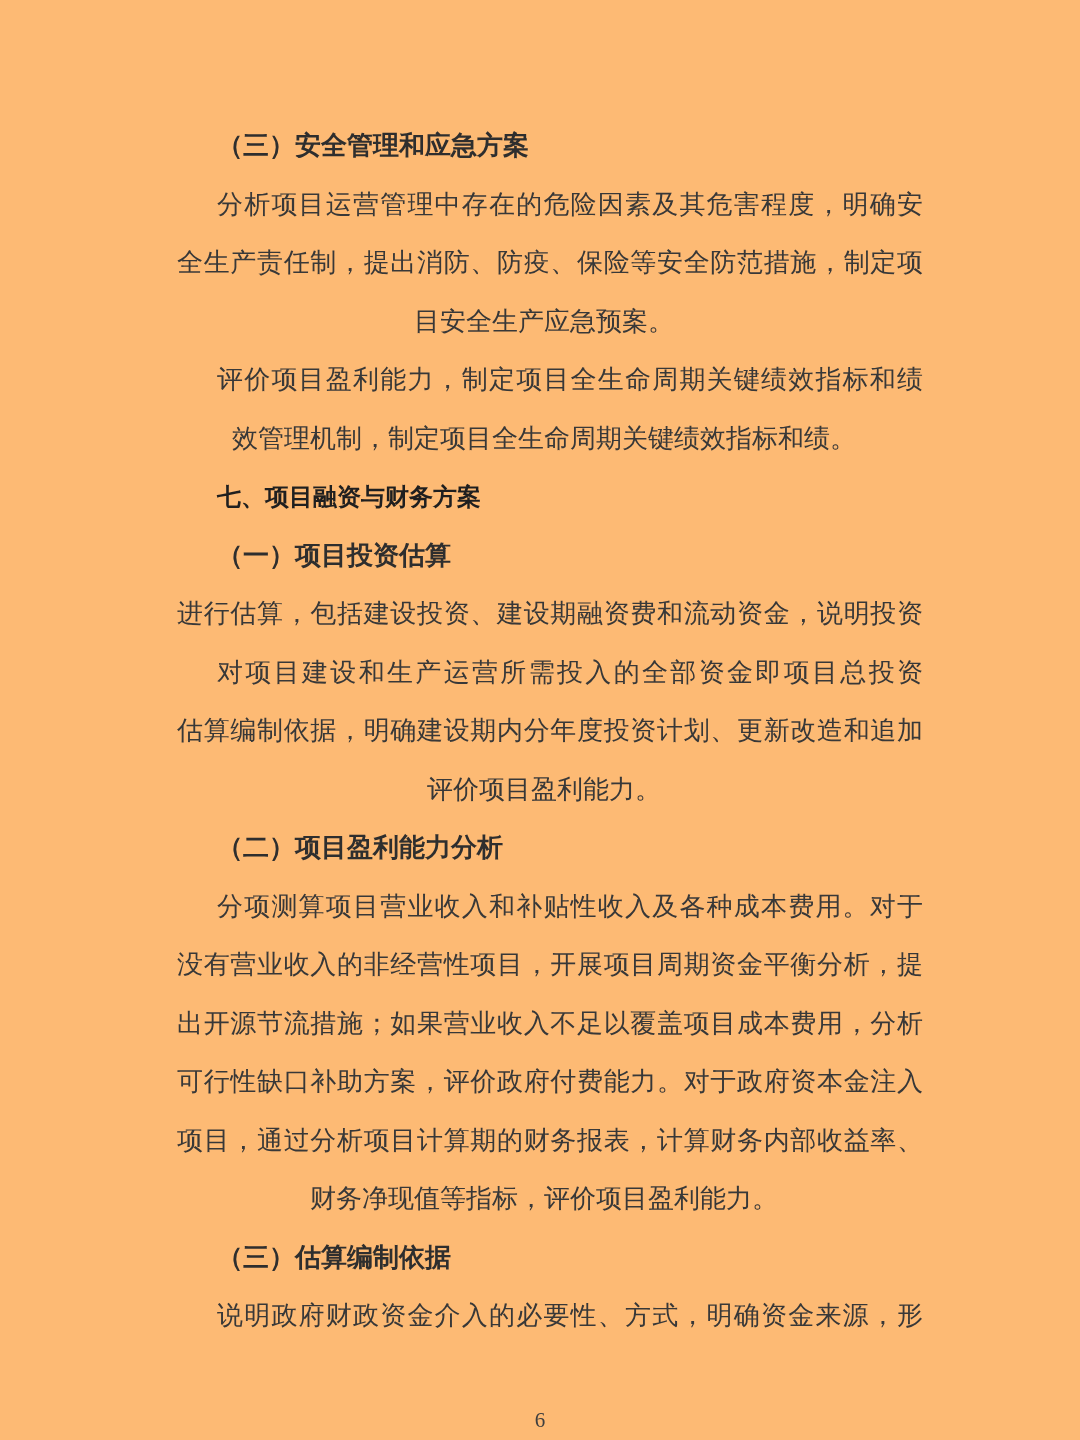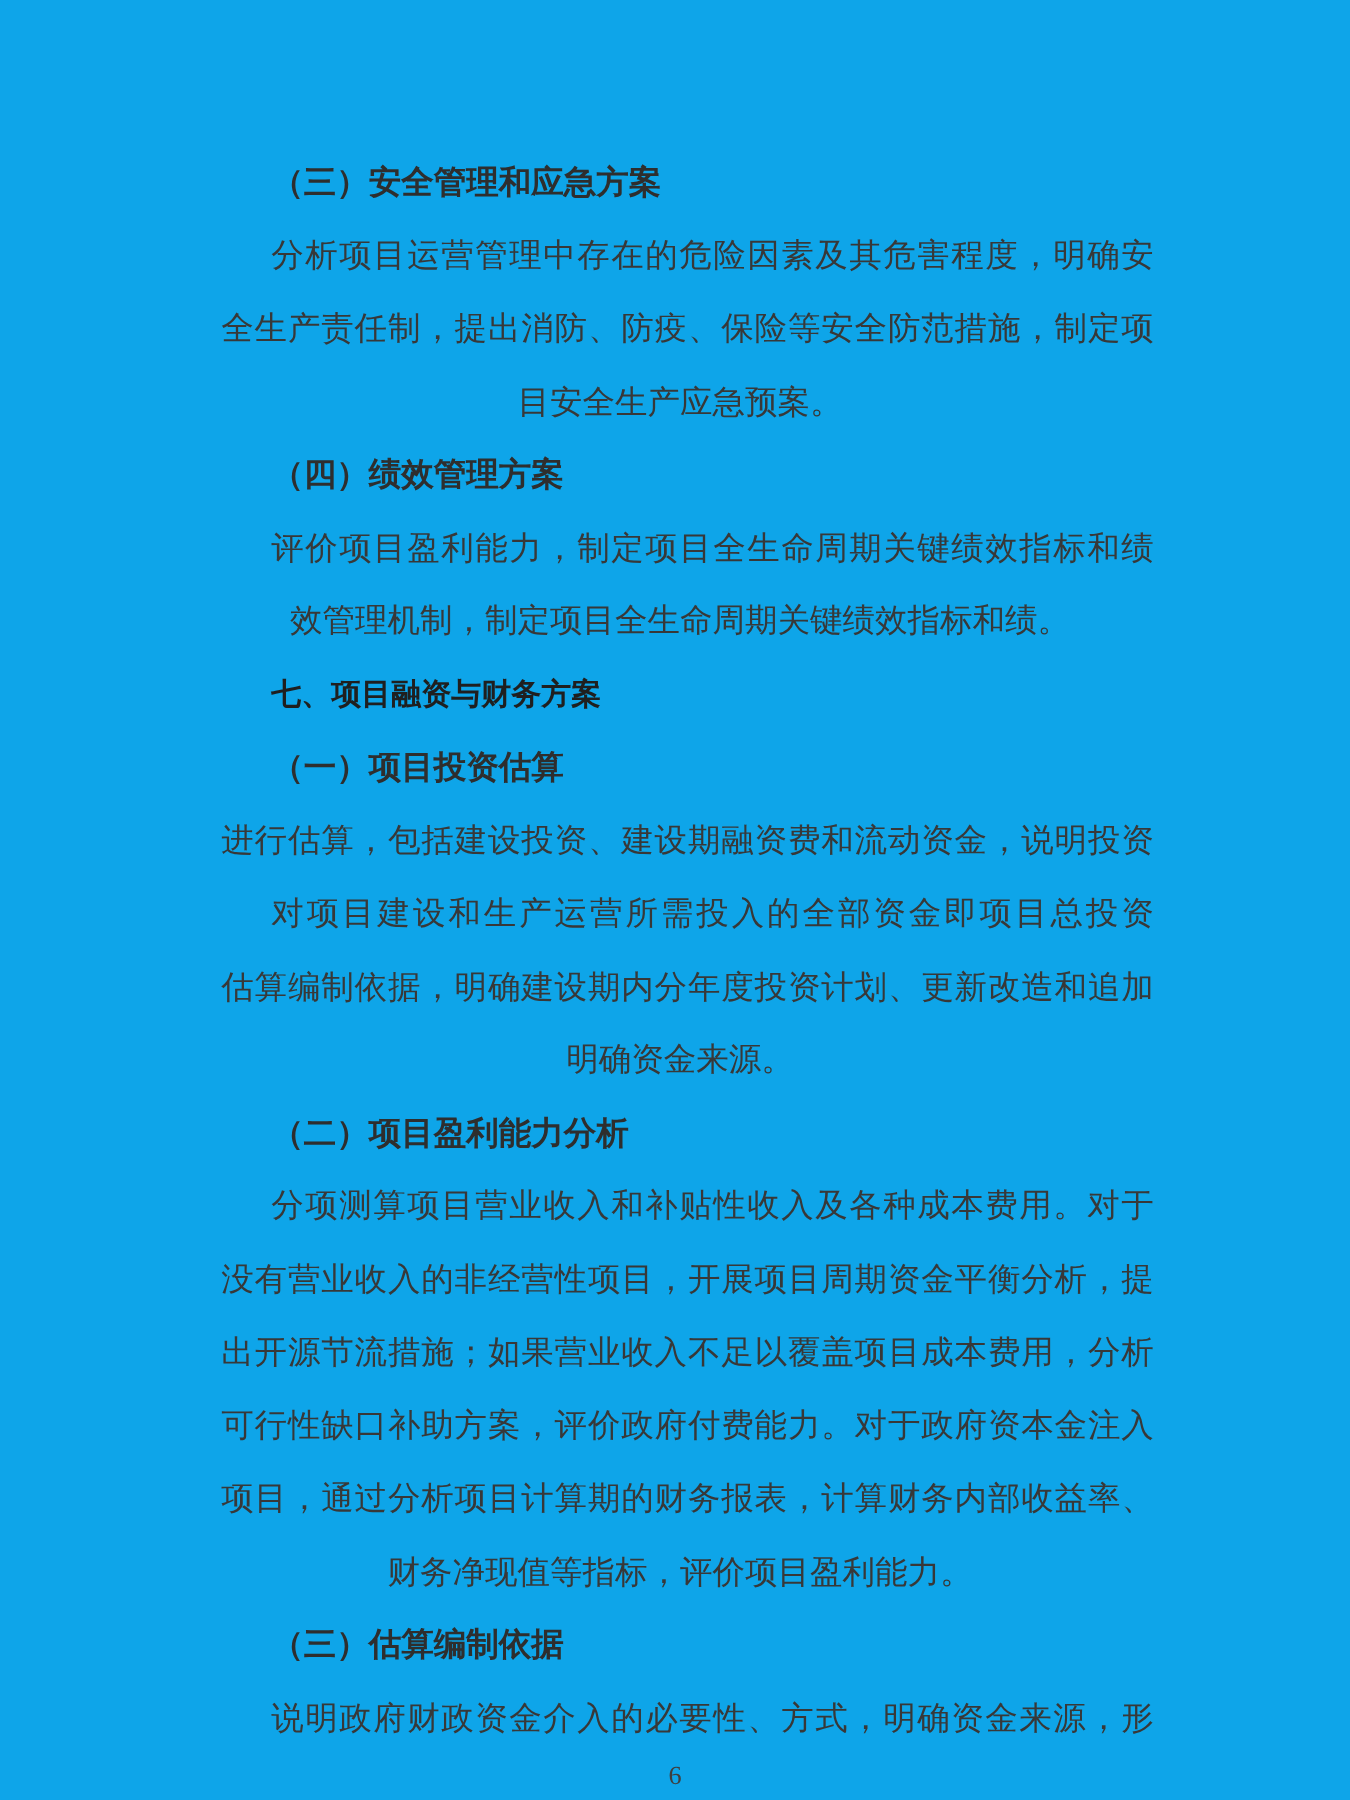--- a/index.html
+++ b/index.html
@@ -4,21 +4,21 @@
 <style>
   html, body {
     margin: 0;
     padding: 0;
     background: #ffffff;
   }
   .page {
     position: relative;
     width: 1080px;
     height: 1440px;
-    background: #0ea5e9;
+    background: #fdba74;
     overflow: hidden;
     font-family: "Liberation Serif", "DejaVu Serif", serif;
   }
   .content {
     position: absolute;
     left: 165px;
     top: 117px;
     width: 758px;
   }
   .line {
@@ -68,29 +68,28 @@
 </style>
 </head>
 <body>
 
 <div class="page">
   <div class="content">
       <div class="line subheading">（三）安全管理和应急方案</div>
       <div class="line body-first">分析项目运营管理中存在的危险因素及其危害程度，明确安</div>
       <div class="line body-full">全生产责任制，提出消防、防疫、保险等安全防范措施，制定项</div>
       <div class="line body-last">目安全生产应急预案。</div>
-      <div class="line subheading">（四）绩效管理方案</div>
       <div class="line body-first">评价项目盈利能力，制定项目全生命周期关键绩效指标和绩</div>
       <div class="line body-last">效管理机制，制定项目全生命周期关键绩效指标和绩。</div>
       <div class="line chapter">七、项目融资与财务方案</div>
       <div class="line subheading">（一）项目投资估算</div>
       <div class="line body-full">进行估算，包括建设投资、建设期融资费和流动资金，说明投资</div>
       <div class="line body-first">对项目建设和生产运营所需投入的全部资金即项目总投资</div>
       <div class="line body-full">估算编制依据，明确建设期内分年度投资计划、更新改造和追加</div>
-      <div class="line body-last">明确资金来源。</div>
+      <div class="line body-last">评价项目盈利能力。</div>
       <div class="line subheading">（二）项目盈利能力分析</div>
       <div class="line body-first">分项测算项目营业收入和补贴性收入及各种成本费用。对于</div>
       <div class="line body-full">没有营业收入的非经营性项目，开展项目周期资金平衡分析，提</div>
       <div class="line body-full">出开源节流措施；如果营业收入不足以覆盖项目成本费用，分析</div>
       <div class="line body-full">可行性缺口补助方案，评价政府付费能力。对于政府资本金注入</div>
       <div class="line body-full">项目，通过分析项目计算期的财务报表，计算财务内部收益率、</div>
       <div class="line body-last">财务净现值等指标，评价项目盈利能力。</div>
       <div class="line subheading">（三）估算编制依据</div>
       <div class="line body-first">说明政府财政资金介入的必要性、方式，明确资金来源，形</div>
     </div>

